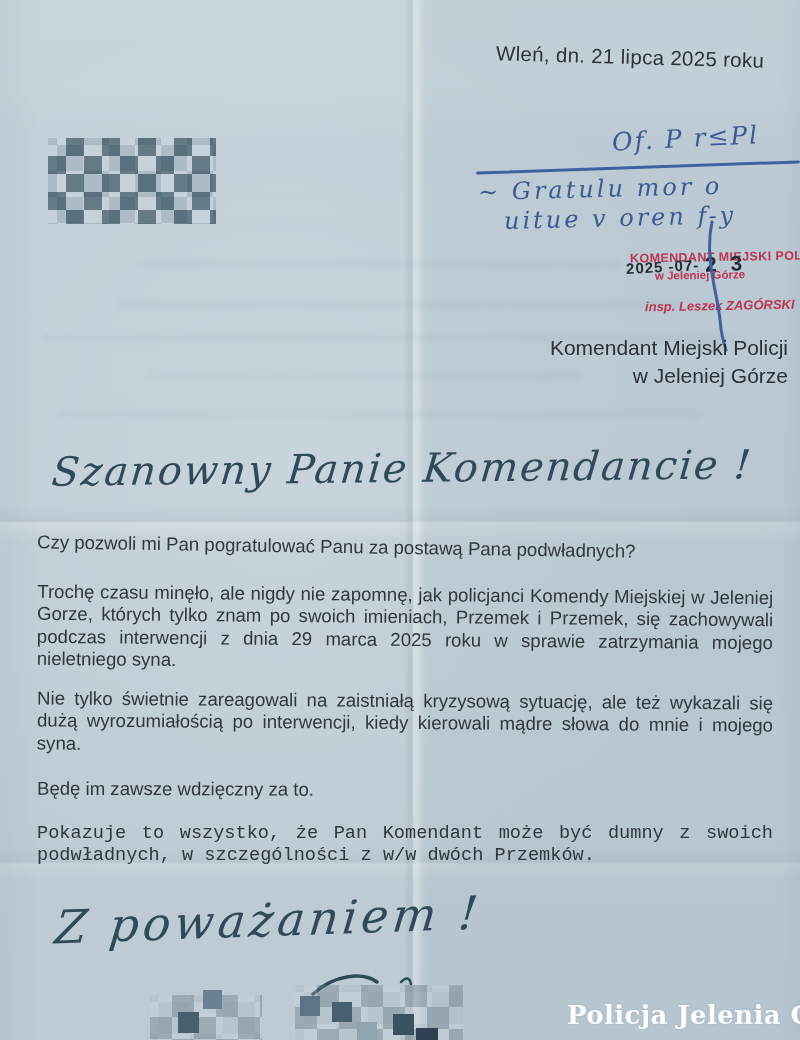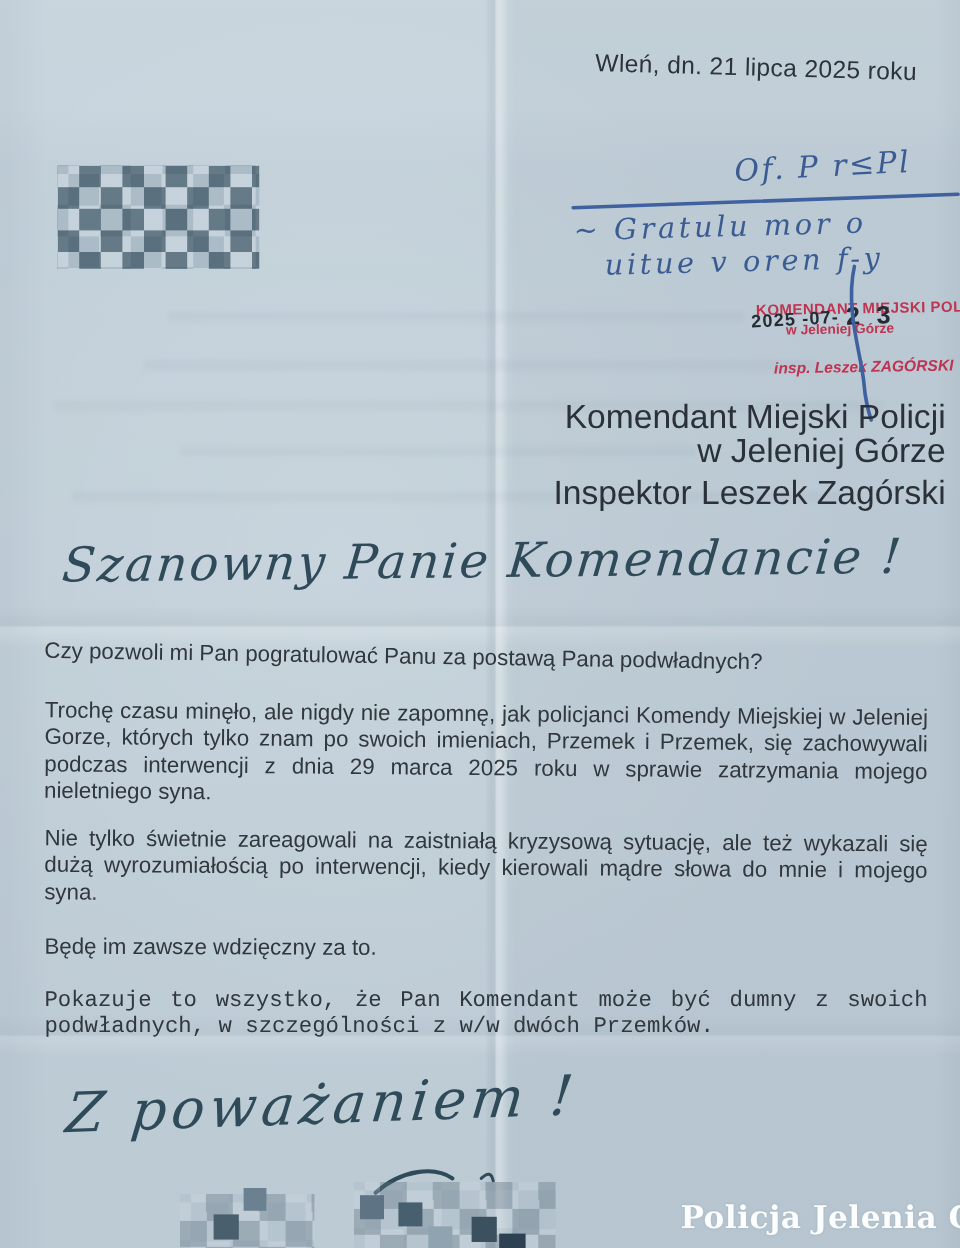--- a/index.html
+++ b/index.html
@@ -64,21 +64,21 @@
   .stamp-l1{left:630px;top:250px;font-size:12.5px;letter-spacing:.4px;transform:rotate(-1deg);}
   .stamp-l2{left:655px;top:269px;font-size:11.5px;transform:rotate(-1deg);}
   .stamp-l3{left:645px;top:298px;font-size:13px;font-style:italic;transform:rotate(-1deg);}
   .datestamp{position:absolute;color:#242b33;font-weight:bold;white-space:nowrap;}
   .date-p1{left:626px;top:258px;font-size:15px;letter-spacing:1px;transform:rotate(-3deg);}
   .date-p2{left:705px;top:252px;font-size:21px;letter-spacing:4px;transform:rotate(-2deg);}
 
   
   .recipient{
     position:absolute;right:12px;top:334px;text-align:right;
-    font-size:28px;line-height:28px;color:#2b3138;
+    font-size:21px;line-height:28px;color:#2b3138;
   }
   .recipient .gap{height:7px;}
 
   
   .bodytext{position:absolute;left:37px;width:736px;color:#30373d;font-size:18.6px;line-height:22.3px;}
   .just{text-align:justify;}
   .p1{top:537px;transform:rotate(.9deg);}
   .p2{top:584px;transform:rotate(.5deg);}
   .p3{top:690px;transform:rotate(.4deg);}
   .p4{top:779px;transform:rotate(.2deg);}
@@ -119,21 +119,20 @@
 <div class="datestamp date-p2">2 3</div>
 <div class="stamp stamp-l3">insp. Leszek ZAGÓRSKI</div>
 <svg class="penline" width="60" height="140" style="left:690px;top:218px;">
   <path d="M22,4 C14,40 28,78 30,102 C31,114 34,126 36,132" fill="none" stroke="#3f61a0" stroke-width="3" stroke-linecap="round"></path>
 </svg>
 
 <div class="recipient">
   <div>Komendant Miejski Policji</div>
   <div>w Jeleniej Górze</div>
   <div class="gap"></div>
-  <div>Inspektor Leszek Zagórski</div>
 </div>
 
 <div class="ink salutation">Szanowny Panie Komendancie !</div>
 
 <div class="bodytext p1">Czy pozwoli mi Pan pogratulować Panu za postawą Pana podwładnych?</div>
 <div class="bodytext p2 just">Trochę czasu minęło, ale nigdy nie zapomnę, jak policjanci Komendy Miejskiej w Jeleniej Gorze, których tylko znam po swoich imieniach, Przemek i Przemek, się zachowywali podczas interwencji z dnia 29 marca 2025 roku w sprawie zatrzymania mojego nieletniego syna.</div>
 <div class="bodytext p3 just">Nie tylko świetnie zareagowali na zaistniałą kryzysową sytuację, ale też wykazali się dużą wyrozumiałością po interwencji, kiedy kierowali mądre słowa do mnie i mojego syna.</div>
 <div class="bodytext p4">Będę im zawsze wdzięczny za to.</div>
 <div class="bodytext p5 just">Pokazuje to wszystko, że Pan Komendant może być dumny z swoich podwładnych, w szczególności z w/w dwóch Przemków.</div>
 

